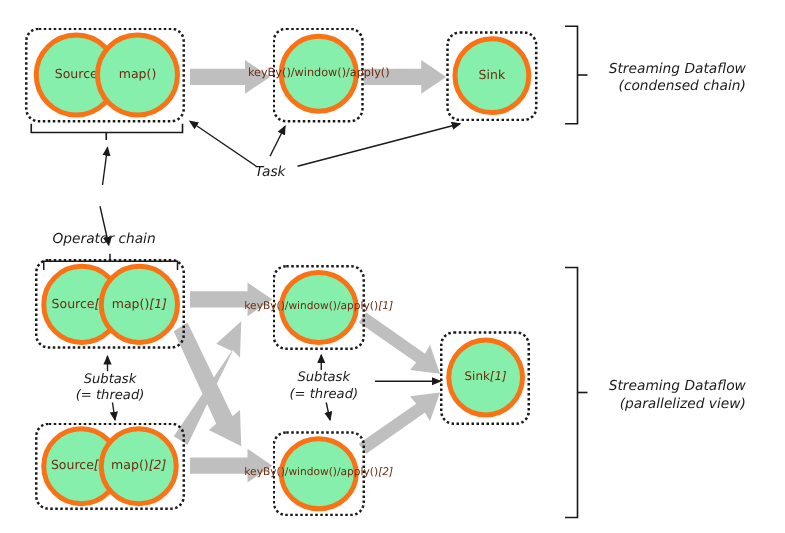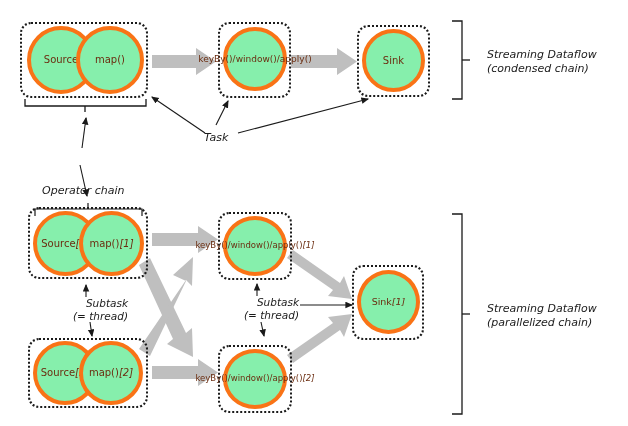--- a/index.html
+++ b/index.html
@@ -57,24 +57,24 @@
     font-style: italic;
   }
   
   .label {
     position: absolute;
     font-family: "DejaVu Sans", sans-serif;
     font-style: italic;
     color: #1a1a1a;
     white-space: nowrap;
     line-height: 1.25;
+    text-align: center;
+  }
+  .label.right-label {
     text-align: right;
-  }
-  .label.right-label {
-    text-align: left;
   }
 </style>
 </head>
 <body>
 
 <div id="canvas">
 
   <svg class="svg-layer" viewBox="0 0 628 426">
     <defs>
       <marker id="arrowBlack" markerWidth="7" markerHeight="7" refX="6" refY="3" orient="auto" markerUnits="strokeWidth">
@@ -233,16 +233,16 @@
     <div>(= thread)</div>
   </div>
 
   <div class="label" style="left:219px; top:296px; font-size:10.5px; width:80px;">
     <div>Subtask</div>
     <div>(= thread)</div>
   </div>
 
   <div class="label right-label" style="left:487px; top:302px; font-size:11px;">
     <div>Streaming Dataflow</div>
-    <div>(parallelized chain)</div>
+    <div>(parallelized view)</div>
   </div>
 
 </div>
 
 </body></html>

